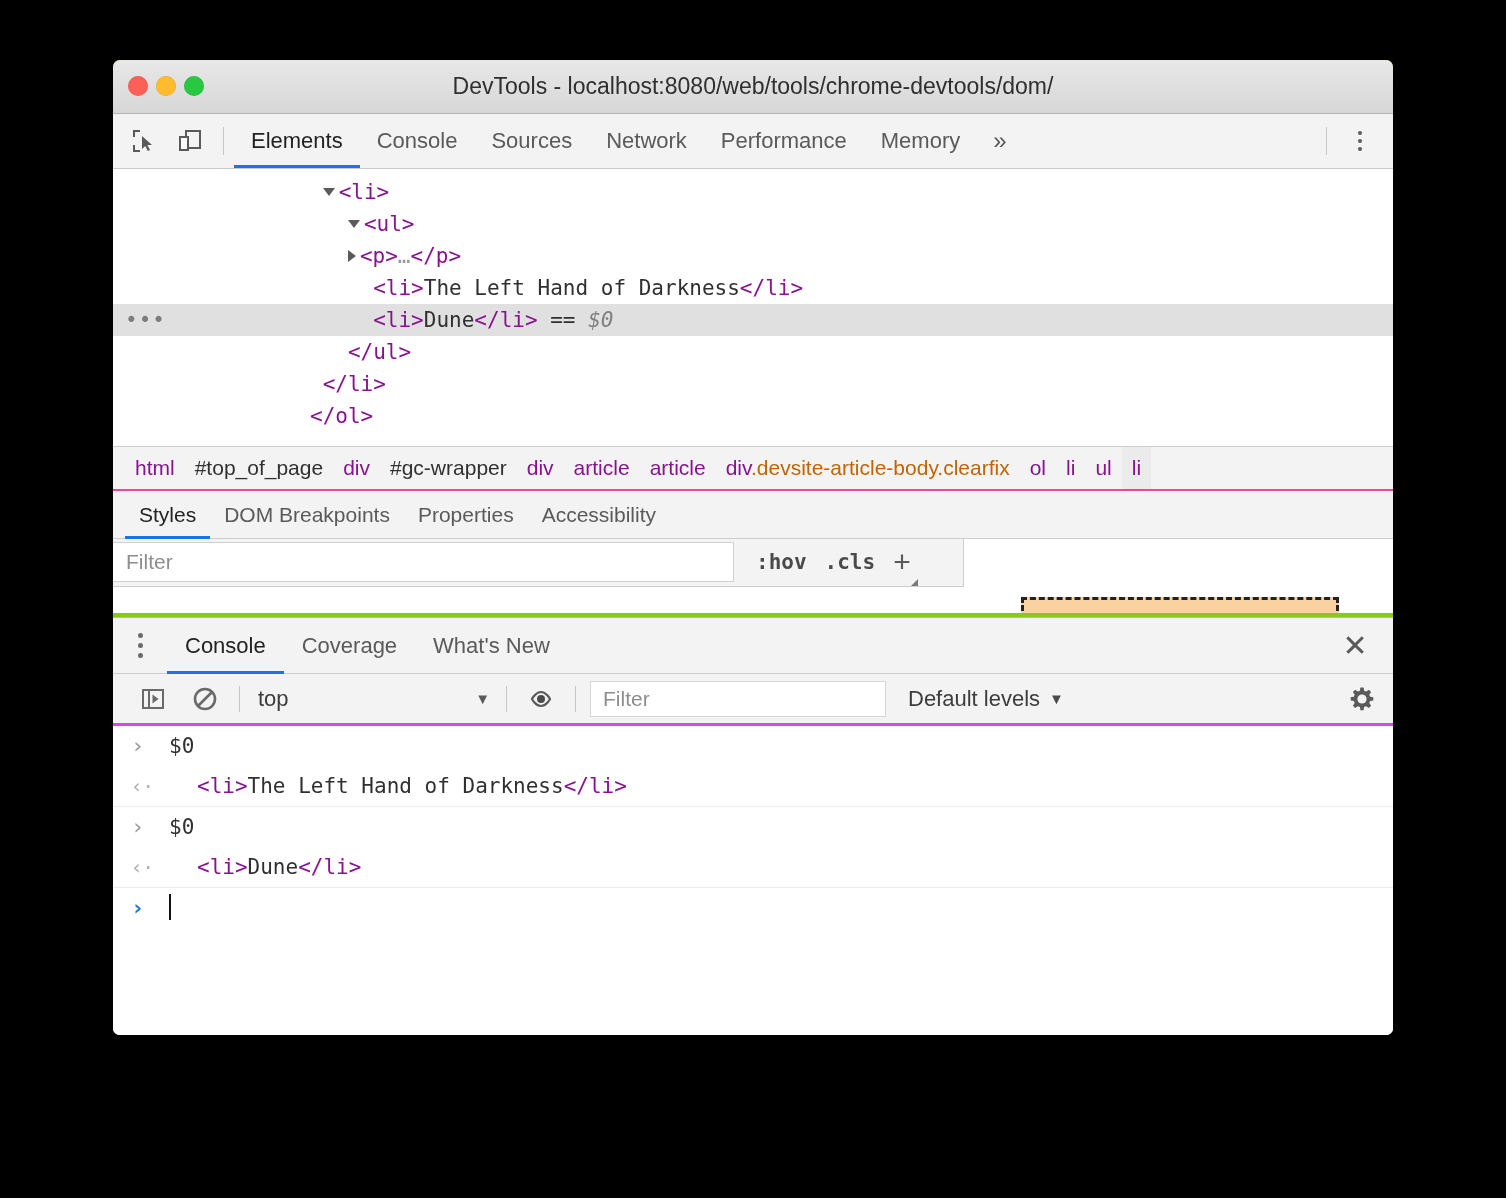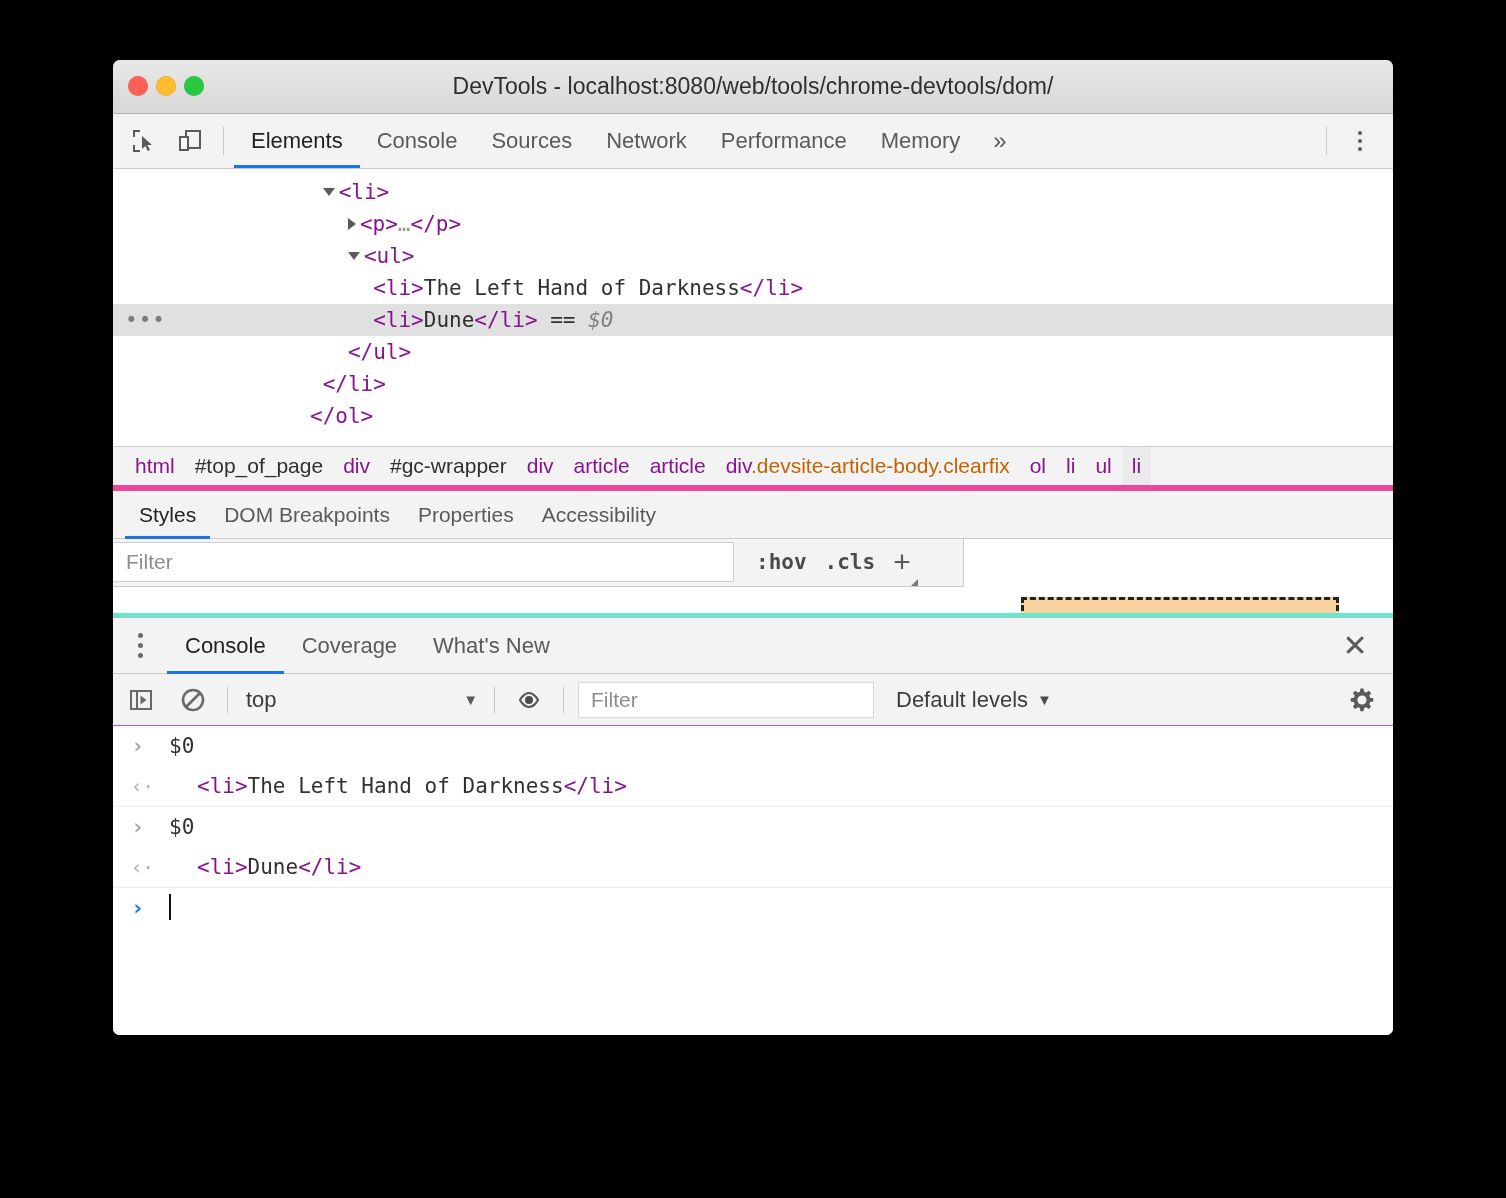--- a/index.html
+++ b/index.html
@@ -11,21 +11,21 @@
     overflow: hidden;
     font-family: "Liberation Sans", sans-serif;
   }
 
   #window {
     position: absolute;
     left: 113px;
     top: 60px;
     width: 1280px;
     height: 975px;
-    background: #5eead4;
+    background: #84cc16;
     border-radius: 7px 7px 7px 7px;
     overflow: hidden;
     box-shadow: 0 0 0 0.5px rgba(0,0,0,0.35);
   }
 
   
   .titlebar {
     position: relative;
     height: 54px;
     background: linear-gradient(to bottom, #e9e8e8 0%, #d8d7d7 100%);
@@ -161,21 +161,21 @@
   .tri.closed {
     border-top: 6px solid transparent;
     border-bottom: 6px solid transparent;
     border-left: 8px solid #5a5a5a;
   }
 
   
   .breadcrumb {
     height: 44px;
     background: #f3f3f3;
-    border-bottom: 6px solid #ec4899;
+    border-bottom: 2px solid #ec4899;
     display: flex;
     align-items: center;
     padding-left: 12px;
     box-sizing: border-box;
     font-size: 21px;
     overflow: hidden;
   }
   .crumb {
     padding: 0 10px;
     height: 44px;
@@ -356,25 +356,25 @@
     justify-content: center;
     font-size: 30px;
     color: #5a5a5a;
     margin-right: 6px;
   }
 
   
   .console-toolbar {
     height: 52px;
     background: #f3f3f3;
-    border-bottom: 1px solid #d946ef;
-    display: flex;
-    align-items: center;
-    box-sizing: border-box;
-    padding-left: 2px;
+    border-bottom: 3px solid #d946ef;
+    display: flex;
+    align-items: center;
+    box-sizing: border-box;
+    padding-left: 14px;
   }
   .ct-icon {
     width: 52px;
     display: flex;
     align-items: center;
     justify-content: center;
   }
   .ct-sep {
     width: 1px;
     height: 26px;
@@ -516,22 +516,22 @@
     <div class="vsep"></div>
     <div class="kebab">
         <i></i>
         <i></i>
         <i></i>
       </div>
   </div>
 
   <div class="domtree" id="domtree">
       <div class="dom-row"><span style="display: inline-block; width: 209.67px;"></span><span class="tri open"></span><span style="display: inline-block; width: 4px;"></span><span class="tagname">&lt;li&gt;</span></div>
+      <div class="dom-row"><span style="display: inline-block; width: 234.93px;"></span><span class="tri open"></span><span style="display: inline-block; width: 4px;"></span><span class="tagname">&lt;ul&gt;</span></div>
       <div class="dom-row"><span style="display: inline-block; width: 234.93px;"></span><span class="tri closed"></span><span style="display: inline-block; width: 4px;"></span><span class="tagname">&lt;p&gt;</span><span class="dim">…</span><span class="tagname">&lt;/p&gt;</span></div>
-      <div class="dom-row"><span style="display: inline-block; width: 234.93px;"></span><span class="tri open"></span><span style="display: inline-block; width: 4px;"></span><span class="tagname">&lt;ul&gt;</span></div>
       <div class="dom-row"><span style="display: inline-block; width: 260.19px;"></span><span class="tagname">&lt;li&gt;</span><span class="txt">The Left Hand of Darkness</span><span class="tagname">&lt;/li&gt;</span></div>
       <div class="dom-row selected"><span class="ellip-marker">•••</span><span style="display: inline-block; width: 260.19px;"></span><span class="tagname">&lt;li&gt;</span><span class="txt">Dune</span><span class="tagname">&lt;/li&gt;</span><span class="eq"> == </span><span class="sel0">$0</span></div>
       <div class="dom-row"><span style="display: inline-block; width: 234.93px;"></span><span class="tagname">&lt;/ul&gt;</span></div>
       <div class="dom-row"><span style="display: inline-block; width: 209.67px;"></span><span class="tagname">&lt;/li&gt;</span></div>
       <div class="dom-row"><span style="display: inline-block; width: 197.04px;"></span><span class="tagname">&lt;/ol&gt;</span></div>
     </div>
 
   <div class="breadcrumb" id="breadcrumb">
       <span class="crumb"><span>html</span></span>
       <span class="crumb id"><span>#top_of_page</span></span>

